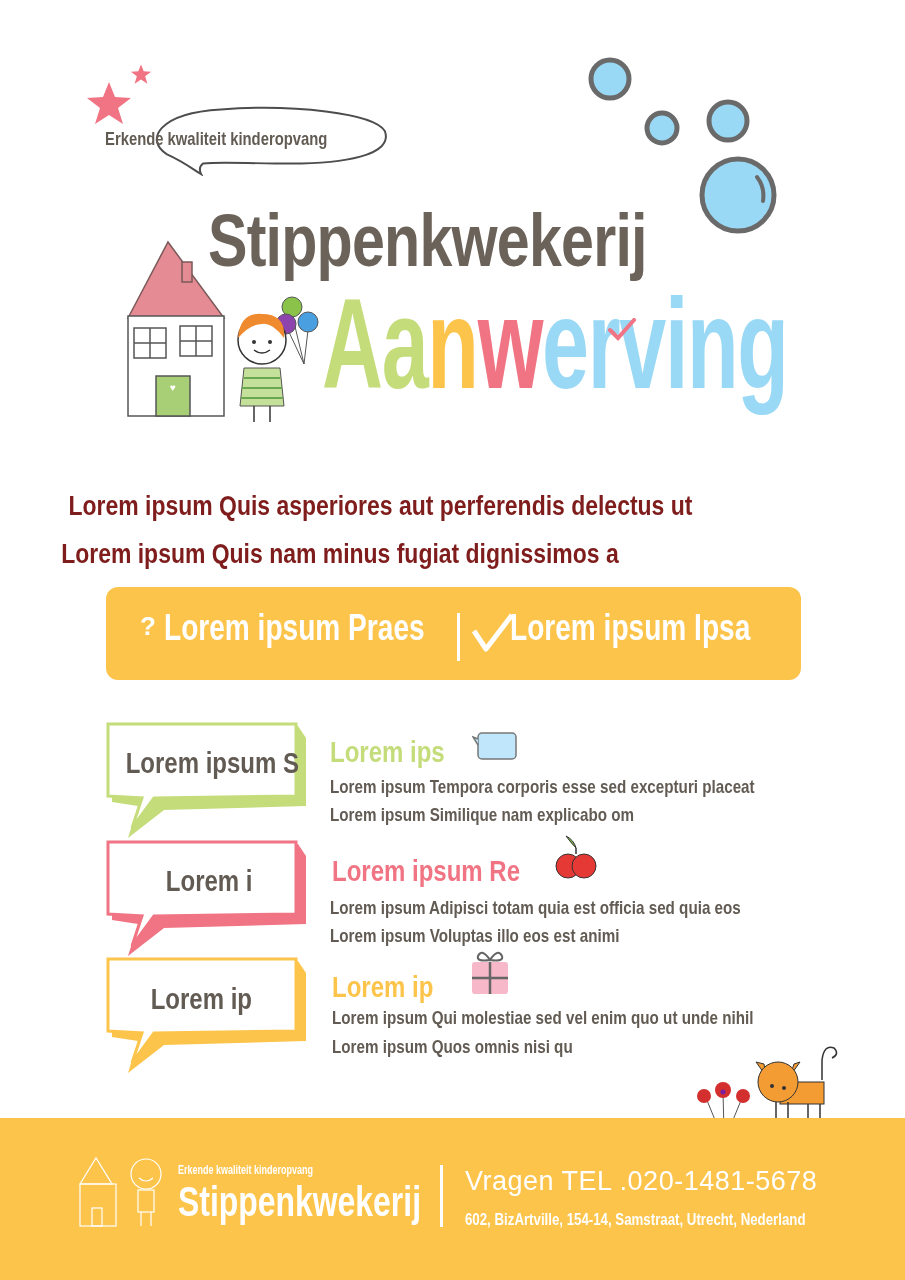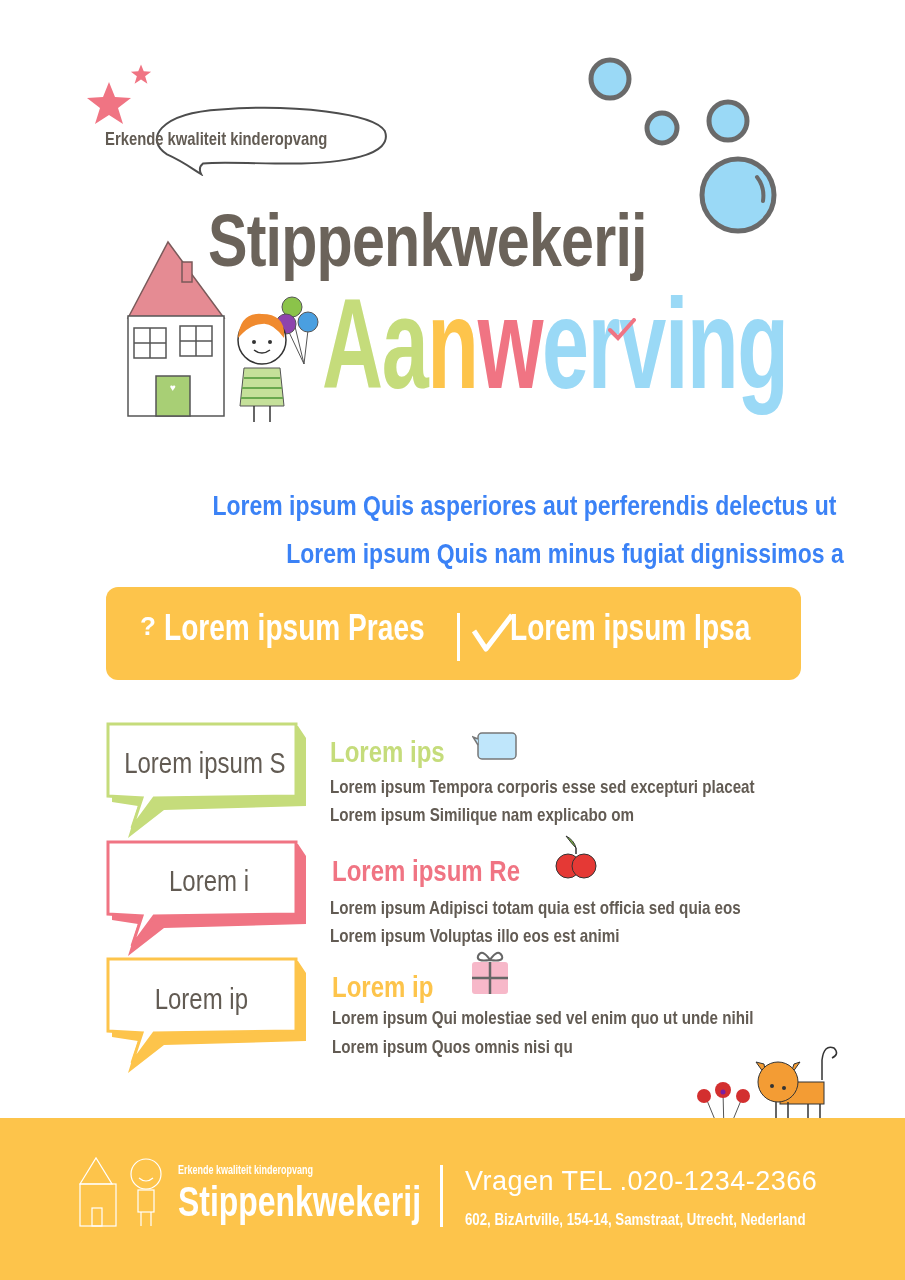--- a/index.html
+++ b/index.html
@@ -9,29 +9,29 @@
   .condensed { font-family: "Liberation Sans", sans-serif; font-weight: bold; transform-origin: left top; white-space: nowrap; }
 
   
   .tag-bubble { left: 150px; top: 103px; width: 240px; height: 72px; }
   .tagline { left: 105px; top: 128px; font-size: 19px; color: #625b53; transform: scaleX(0.78); }
 
   .brand { left: 208px; top: 198px; font-size: 74px; color: #6b635a; transform: scaleX(0.80); letter-spacing: -1px; }
 
   .headline { left: 322px; top: 280px; font-size: 128px; transform: scaleX(0.66); letter-spacing: -2px; line-height: 1; }
 
-  .intro { left: 0; width: 905px; text-align: right; font-size: 28px; font-weight: bold; color: #3b82f6; }
+  .intro { left: 0; width: 905px; text-align: left; font-size: 28px; font-weight: bold; color: #7f1d1d; }
   .intro span { display: inline-block; transform: scaleX(0.82); white-space: nowrap; }
 
   .banner { left: 106px; top: 587px; width: 695px; height: 93px; background: #fdc44b; border-radius: 12px; }
   .banner .item { position: absolute; top: 20px; color: #fff; font-weight: bold; font-size: 36px; white-space: nowrap; transform: scaleX(0.78); transform-origin: left top; }
   .banner .divider { position: absolute; left: 351px; top: 26px; width: 3px; height: 48px; background: #fff; }
 
   .speech { left: 104px; width: 205px; height: 120px; }
-  .speech-label { position: absolute; left: 0; width: 195px; text-align: center; top: 22px; font-size: 30px; font-weight: normal; color: #625b53; }
+  .speech-label { position: absolute; left: 0; width: 195px; text-align: center; top: 22px; font-size: 30px; font-weight: bold; color: #625b53; }
   .speech-label span { display: inline-block; transform: scaleX(0.80); white-space: nowrap; }
 
   .feature-title { font-size: 30px; font-weight: bold; transform: scaleX(0.80); transform-origin: left top; white-space: nowrap; }
   .feature-line { font-size: 19px; font-weight: bold; color: #625b53; transform: scaleX(0.80); transform-origin: left top; white-space: nowrap; }
 
   .footer { left: 0; top: 1118px; width: 905px; height: 162px; background: #fdc44b; }
   .footer .small { position: absolute; left: 178px; top: 45px; font-size: 12px; font-weight: bold; color: #fff; transform: scaleX(0.75); transform-origin: left top; white-space: nowrap; }
   .footer .brand-f { position: absolute; left: 178px; top: 60px; font-size: 42px; font-weight: bold; color: #fff; transform: scaleX(0.76); transform-origin: left top; white-space: nowrap; }
   .footer .vline { position: absolute; left: 440px; top: 47px; width: 3px; height: 62px; background: #fff; }
   .footer .tel { position: absolute; left: 465px; top: 48px; font-size: 27px; color: #fff; white-space: nowrap; letter-spacing: 0.5px; }
@@ -192,15 +192,15 @@
   <svg class="abs" style="left:126px;top:38px" width="40" height="72" viewBox="0 0 40 72">
     <circle cx="20" cy="18" r="15" fill="none" stroke="#fff" stroke-width="1.2"></circle>
     <path d="M13,22 Q20,28 27,22" fill="none" stroke="#fff" stroke-width="1.2"></path>
     <rect x="12" y="34" width="16" height="22" fill="none" stroke="#fff" stroke-width="1.2"></rect>
     <line x1="15" y1="56" x2="15" y2="70" stroke="#fff" stroke-width="1.2"></line>
     <line x1="25" y1="56" x2="25" y2="70" stroke="#fff" stroke-width="1.2"></line>
   </svg>
   <div class="small">Erkende kwaliteit kinderopvang</div>
   <div class="brand-f">Stippenkwekerij</div>
   <div class="vline"></div>
-  <div class="tel">Vragen TEL .020-1234-2366</div>
+  <div class="tel">Vragen TEL .020-1481-5678</div>
   <div class="addr">602, BizArtville, 154-14, Samstraat, Utrecht, Nederland</div>
 </div>
 
 </body></html>

